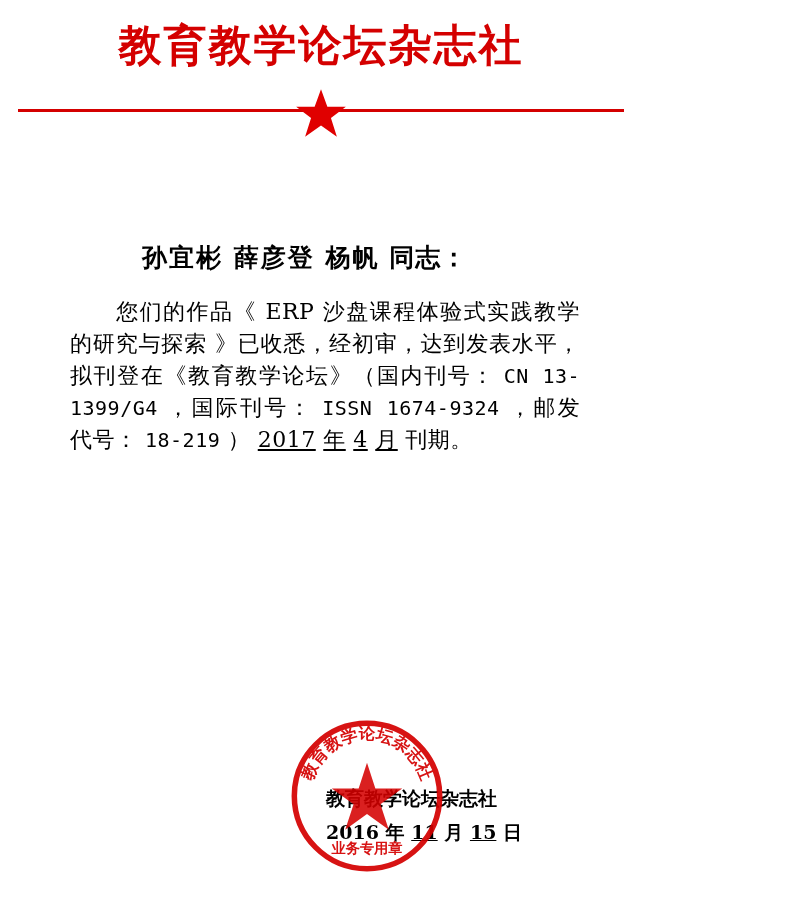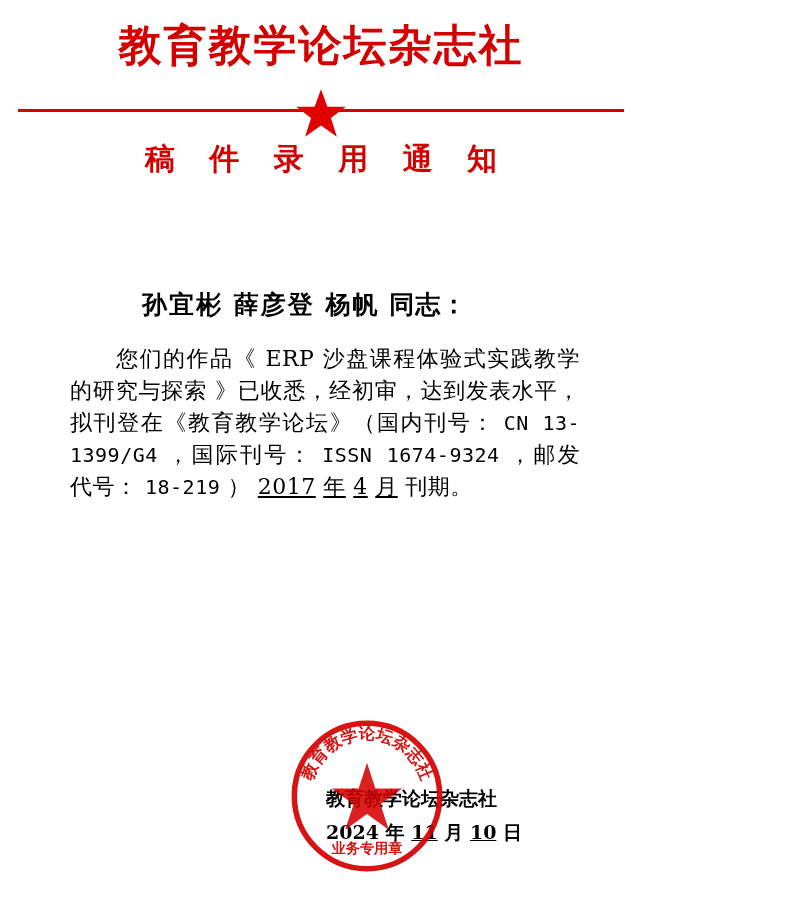--- a/index.html
+++ b/index.html
@@ -139,21 +139,20 @@
 
   <div class="rule-wrap">
     <div class="rule-line"></div>
     <div class="star">
       <svg viewBox="0 0 100 100" width="54" height="54" aria-hidden="true">
         <polygon points="50,4 61.8,36.6 96,36.6 68.4,57.4 79.4,92 50,71.2 20.6,92 31.6,57.4 4,36.6 38.2,36.6" fill="#e00000"></polygon>
       </svg>
     </div>
   </div>
 
-  <div class="subtitle">稿 件 录 用 通 知</div>
 
   <div class="content">
 
     <div class="salutation">
       <span class="names">孙宜彬 薛彦登 杨帆</span>
       <span>同志：</span>
     </div>
 
     <div class="para indent">
       <span>您们的作品《</span>
@@ -170,25 +169,25 @@
       <span class="u">4</span>
       <span class="u">月</span>
       <span>刊期。</span>
     </div>
 
   </div>
 
   <div class="sign-block">
     <div>教育教学论坛杂志社</div>
     <div class="sign-date">
-      <span>2024</span>
+      <span>2016</span>
       <span>年</span>
       <span class="u">11</span>
       <span>月</span>
-      <span class="u">10</span>
+      <span class="u">15</span>
       <span>日</span>
     </div>
   </div>
 
   <div class="stamp">
     <svg viewBox="0 0 200 200" width="158" height="158" aria-hidden="true">
       <defs>
         <path id="arcTop" d="M 28,100 A 72,72 0 0 1 172,100" fill="none"></path>
       </defs>
       <circle cx="100" cy="100" r="92" fill="none" stroke="#d40000" stroke-width="7"></circle>

